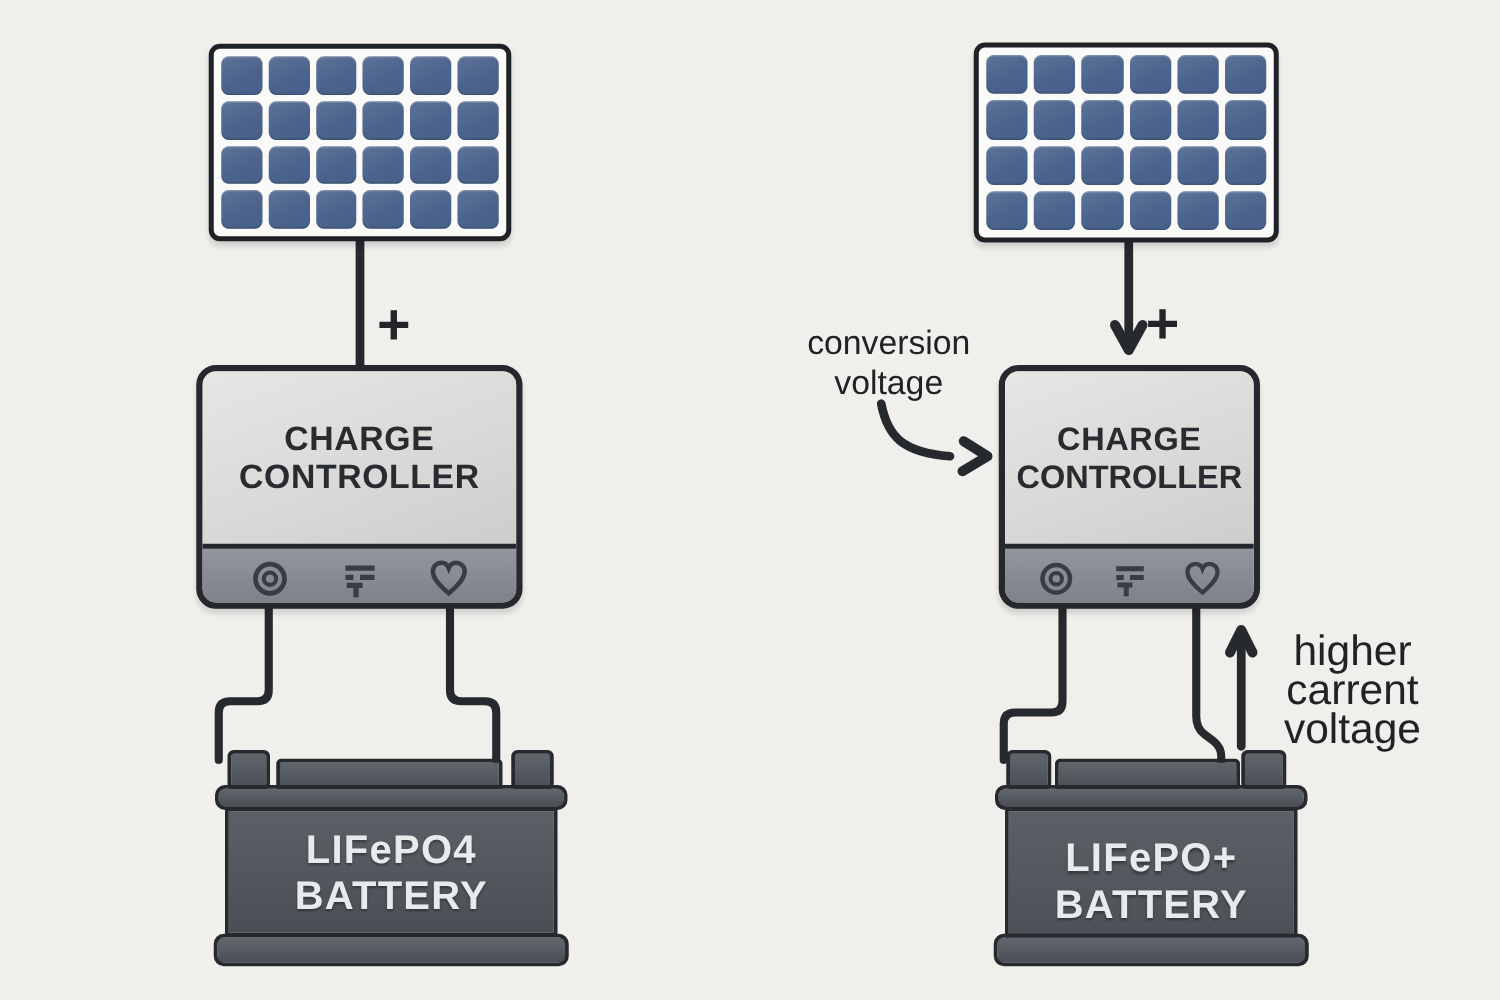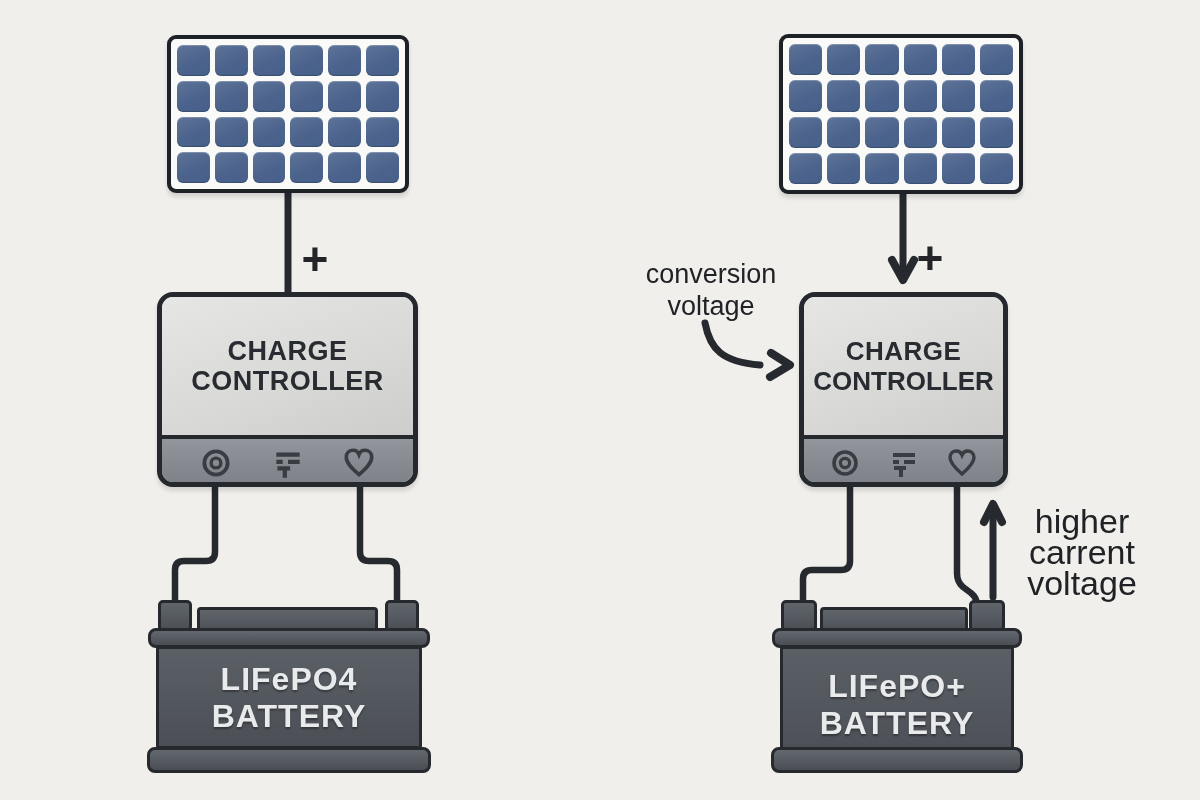--- a/index.html
+++ b/index.html
@@ -55,21 +55,21 @@
   .ctrl-strip{
     height:47px;border-top:4px solid #25282d;
     background:linear-gradient(180deg,#92959b 0%,#7d8086 100%);
     display:flex;align-items:center;justify-content:space-evenly;
   }
   .ctrl-icon{display:block;}
   .ctrl-icon path,.ctrl-icon circle{stroke:#393c42;fill:none;}
 
   
   .battery{position:absolute;z-index:2;}
-  .bat{position:absolute;box-sizing:border-box;border:3px solid #26292e;}
+  .bat{position:absolute;box-sizing:border-box;border:3px solid #26292e;margin-left:24px;}
   .terminal{border-radius:5px;background:linear-gradient(180deg,#60656c,#4c5056);}
   .top-bar{border-radius:4px;background:linear-gradient(180deg,#60656c,#4d5157);}
   .flange{border-radius:8px;background:linear-gradient(180deg,#63686f,#4a4e54);}
   .bat-body{
     border-radius:3px;background:linear-gradient(180deg,#5b6067,#4b4f55);
     display:flex;flex-direction:column;justify-content:center;
   }
   .bat-line{
     text-align:center;font-weight:700;font-size:32px;line-height:37px;
     color:var(--text-light);letter-spacing:1px;

